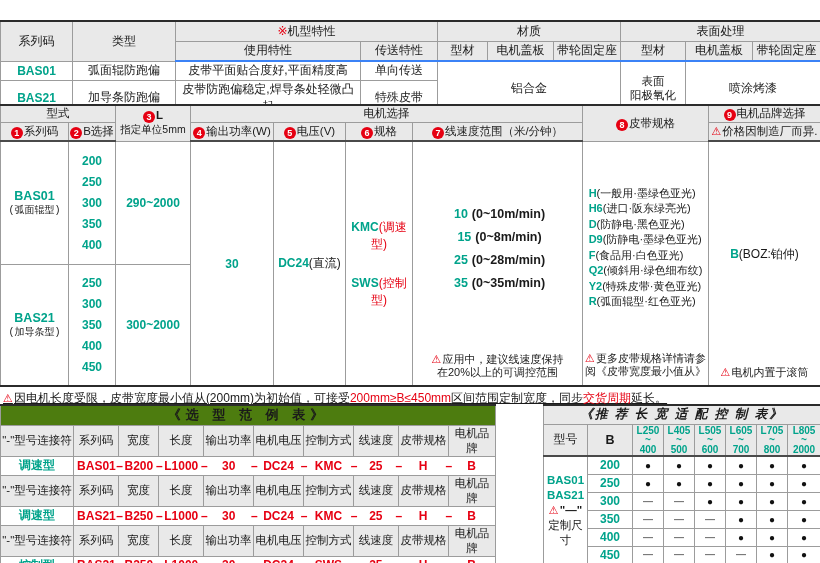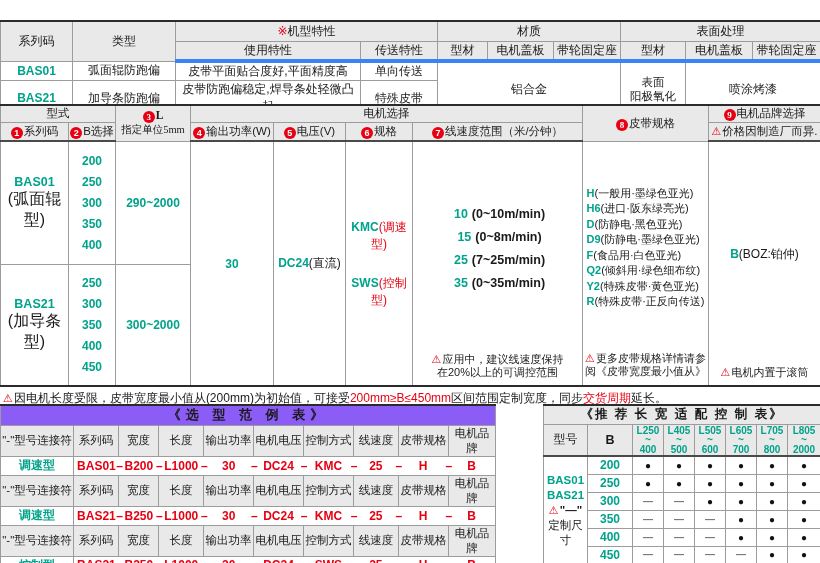--- a/index.html
+++ b/index.html
@@ -4,72 +4,72 @@
 <style>
   * { margin:0; padding:0; box-sizing:border-box; }
   body { background:#fff; font-family:"Liberation Sans","DejaVu Sans",sans-serif; color:#1a1a1a; }
   .page { position:relative; width:820px; height:563px; background:#ffffff; overflow:hidden; }
 
   .red   { color:#E60012; }
   .green { color:#00A38B; font-weight:bold; }
   .warn  { color:#E60012; font-weight:bold; font-size:11px; margin-right:1px; }
 
   .note-top { position:absolute; top:3px; left:3px; font-size:12px; letter-spacing:0.2px; }
-  .note-mid { position:absolute; top:390px; left:3px; font-size:12px; }
+  .note-mid { position:absolute; top:390px; left:3px; font-size:12px;text-decoration:underline; }
 
   table { border-collapse:collapse; table-layout:fixed; }
   .tbl { position:absolute; border-top:2px solid #2b2b2b; border-bottom:2px solid #2b2b2b; }
   .tbl th, .tbl td { border:1px solid #9c9c9c; text-align:center; vertical-align:middle; padding:0 1px; overflow:hidden; }
   .tbl th { background:#E9E9E9; font-weight:normal; font-size:12px; }
 
   
   .t1 { top:20px; left:0; width:820px; }
   .t1 tr { height:20px; }
   .t1 tr.b { height:19px; }
-  .t1 .hsep th { border-bottom:4px solid #3b82f6; }
+  .t1 .hsep th { border-bottom:2px solid #3b82f6; }
   .t1 td { font-size:12px; background:#fff; }
 
   
   .t2 { top:104px; left:0; width:820px; }
   .t2 th { font-size:11.5px; }
-  .t2 tr.h1 { height:17px;font-family:Liberation Serif, serif; }
+  .t2 tr.h1 { height:17px; }
   .t2 tr.h2 { height:19px; }
   .t2 tr.h2 th { border-bottom:2px solid #4a4a4a; }
   .t2 tr.r1 { height:123px; }
   .t2 tr.r2 { height:122px; }
   .t2 td { background:#fff; font-size:12px; }
   .cn { display:inline-block; width:12px; height:12px; border-radius:50%; background:#E60012; color:#fff;
         font-size:9px; line-height:12px; font-weight:bold; text-align:center; vertical-align:-1px; margin-right:1px; }
   .sub-note { font-size:10.5px; }
   .vcell { height:240px; display:flex; flex-direction:column; align-items:center; }
   .vcell .mid { margin:auto; }
   .blist { display:flex; flex-direction:column; gap:7px; align-items:center; }
-  .series-name { font-size:16px; color:#1a1a1a; font-weight:normal; display:block; }
+  .series-name { font-size:10px; color:#1a1a1a; font-weight:normal; display:block;font-family:Liberation Mono, monospace; }
   .speed-line { white-space:nowrap; font-weight:bold; font-size:12.5px; }
   .speed-line .g { display:inline-block; width:18px; text-align:right; margin-right:4px; }
   .belt-line { white-space:nowrap; font-size:11px; line-height:15.5px; text-align:left; }
   .cell-note { font-size:11px; line-height:13px; margin-bottom:5px; text-align:center; }
 
   
   .t3 { top:404px; left:0; width:495px; }
   .t3 th { font-size:11.5px; }
   .t3 tr { height:19px; }
   .t3 tr.title { height:20px; }
-  .t3 .title td { background:#8b5cf6; font-weight:bold; font-size:13px; letter-spacing:5px; }
+  .t3 .title td { background:#4d7c0f; font-weight:bold; font-size:13px; letter-spacing:5px; }
   .t3 td.lbl { font-weight:bold; color:#00A38B; font-size:12px; background:#fff; }
   .t3 td.pn-wrap { padding:0; background:#fff; }
   .pn-row { display:flex; height:100%; align-items:stretch; }
   .pn { position:relative; display:flex; align-items:center; justify-content:center;
         color:#E60012; font-weight:bold; font-size:12px; }
   .pn .dash { position:absolute; right:-4px; top:50%; transform:translateY(-50%); color:#E60012; font-weight:bold; }
   .pn:last-child .dash { display:none; }
 
   
   .t4 { top:404px; left:543px; width:277px; }
-  .t4 tr.title { height:19px; }
+  .t4 tr.title { height:19px;font-style:italic; }
   .t4 .title td { background:#E9E9E9; font-weight:bold; font-size:12.5px; letter-spacing:2px; }
   .t4 tr.lh { height:31px; }
   .t4 tr.lh th { border-bottom:2px solid #4a4a4a; }
   .t4 tr.dr { height:18px; }
   .t4 .lcol { font-size:10px; line-height:9.5px; color:#00A38B; font-weight:bold; padding:1px 0; }
   .t4 .bhead { font-weight:bold; font-size:12.5px; }
   .t4 td { background:#fff; }
   .t4 .bval { color:#00A38B; font-weight:bold; font-size:12px; }
   .t4 .fit-cell { font-size:10px; color:#111; }
   .t4 .fit-cell.dash { color:#777; font-weight:bold; }
@@ -183,37 +183,37 @@
             <div><span class="green">KMC</span><span class="red">(调速型)</span></div>
             <div><span class="green">SWS</span><span class="red">(控制型)</span></div>
           </div>
         </div>
       </td>
       <td rowspan="2">
         <div class="vcell">
           <div class="mid" style="display:flex;flex-direction:column;gap:9px;">
             <div class="speed-line"><span class="g green">10</span><span>(0~10m/min)</span></div>
             <div class="speed-line"><span class="g green">15</span><span>(0~8m/min)</span></div>
-            <div class="speed-line"><span class="g green">25</span><span>(7~25m/min)</span></div>
+            <div class="speed-line"><span class="g green">25</span><span>(0~28m/min)</span></div>
             <div class="speed-line"><span class="g green">35</span><span>(0~35m/min)</span></div>
           </div>
           <div class="cell-note"><span class="warn">⚠</span><span>应用中，建议线速度保持</span><br><span>在20%以上的可调控范围</span></div>
         </div>
       </td>
       <td rowspan="2">
         <div class="vcell">
           <div class="mid" style="display:flex;flex-direction:column;align-items:flex-start;">
             <div class="belt-line"><span class="green">H</span><span>(一般用·墨绿色亚光)</span></div>
             <div class="belt-line"><span class="green">H6</span><span>(进口·阪东绿亮光)</span></div>
             <div class="belt-line"><span class="green">D</span><span>(防静电·黑色亚光)</span></div>
             <div class="belt-line"><span class="green">D9</span><span>(防静电·墨绿色亚光)</span></div>
             <div class="belt-line"><span class="green">F</span><span>(食品用·白色亚光)</span></div>
             <div class="belt-line"><span class="green">Q2</span><span>(倾斜用·绿色细布纹)</span></div>
             <div class="belt-line"><span class="green">Y2</span><span>(特殊皮带·黄色亚光)</span></div>
-            <div class="belt-line"><span class="green">R</span><span>(特殊皮带·正反向传送)</span></div>
+            <div class="belt-line"><span class="green">R</span><span>(弧面辊型·红色亚光)</span></div>
           </div>
           <div class="cell-note"><span class="warn">⚠</span><span>更多皮带规格详情请参</span><br><span>阅《皮带宽度最小值从》</span></div>
         </div>
       </td>
       <td rowspan="2">
         <div class="vcell">
           <div class="mid"><span class="green">B</span><span>(BOZ:铂仲)</span></div>
           <div class="cell-note"><span class="warn">⚠</span><span>电机内置于滚筒</span></div>
         </div>
       </td>

